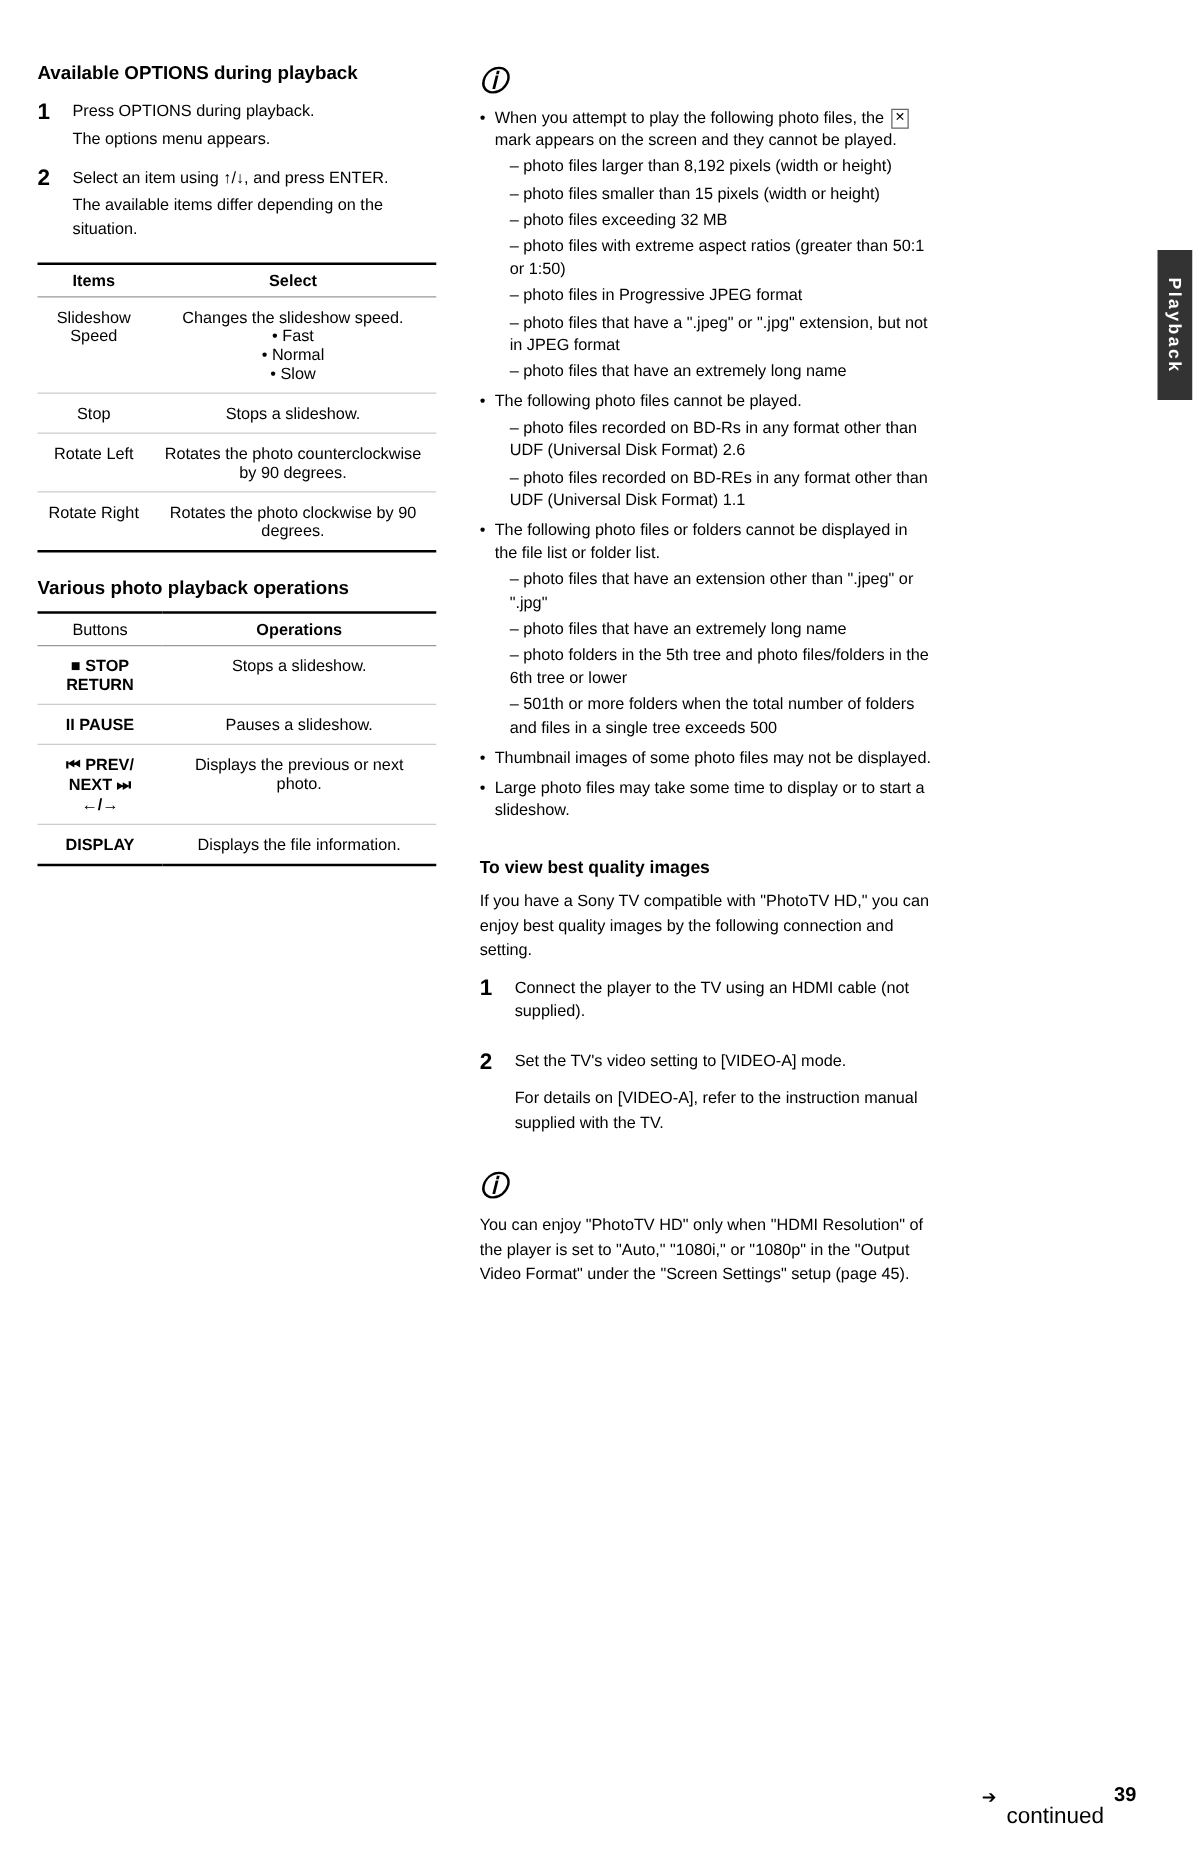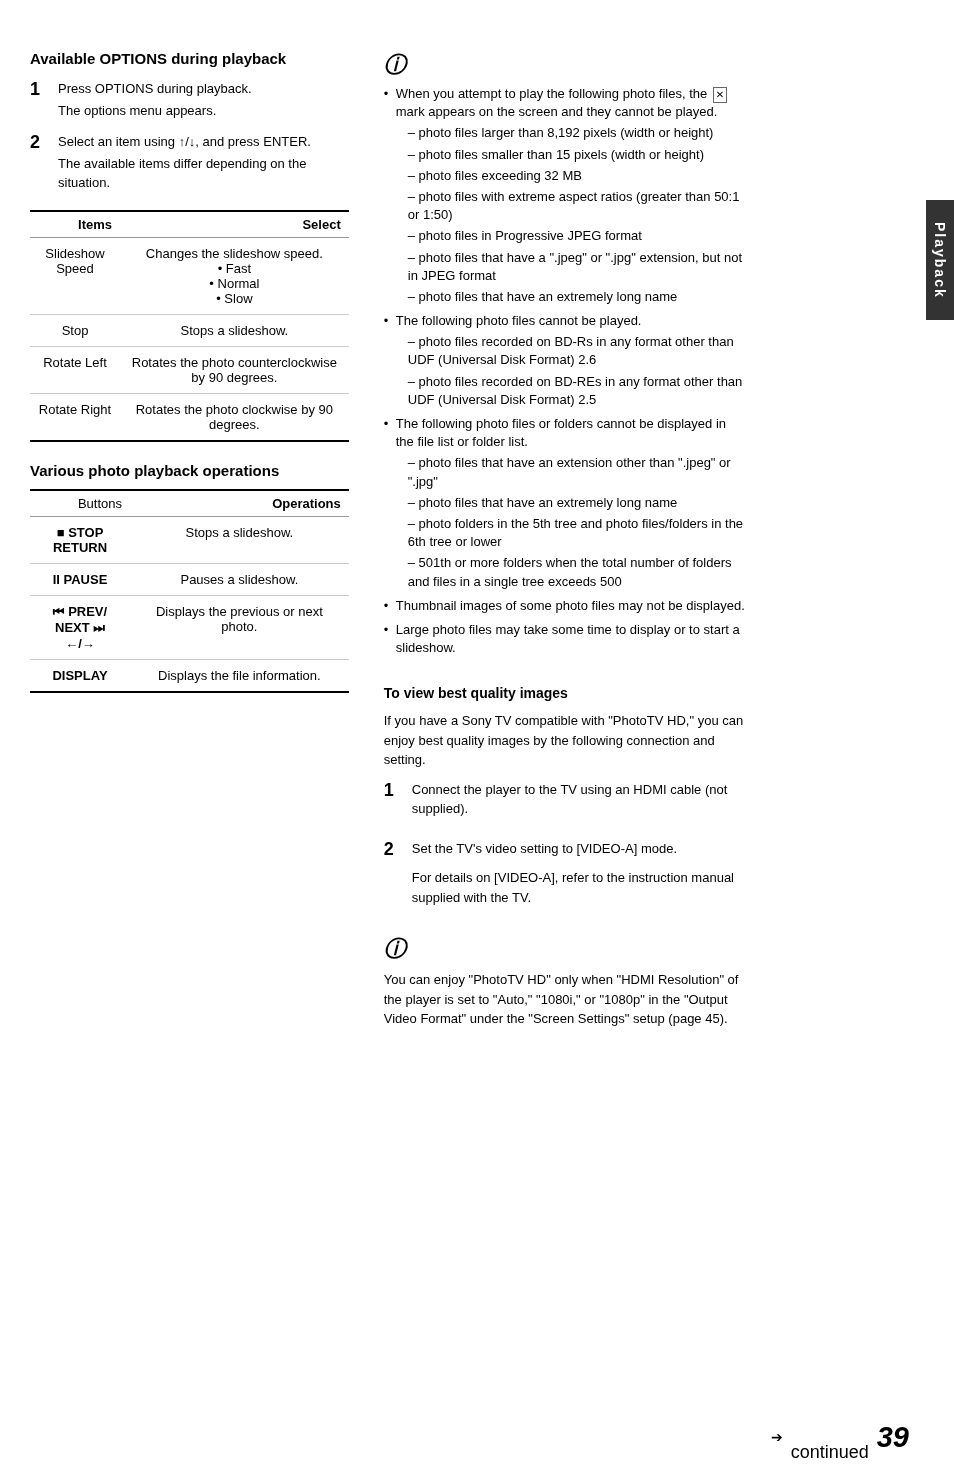--- a/index.html
+++ b/index.html
@@ -75,21 +75,21 @@
       width: 100%;
       border-collapse: collapse;
       margin-bottom: 20px;
       font-size: 13px;
     }
     table th {
       font-weight: bold;
       border-top: 2px solid #000;
       border-bottom: 1px solid #999;
       padding: 5px 8px;
-      text-align: right;
+      text-align: center;
       background: #fff;
     }
     table td {
       padding: 8px 8px;
       vertical-align: top;
       border-bottom: 1px solid #ccc;
       text-align: center;
     }
     table tr:last-child td {
       border-bottom: 2px solid #000;
@@ -168,23 +168,22 @@
       right: 45px;
       display: flex;
       align-items: center;
       gap: 8px;
       font-size: 13px;
     }
     .footer-row .arrow {
       font-size: 14px;
     }
     .page-num {
-      font-size: 29px;
-      font-weight: bold;
-      font-style: italic;
+      font-size: 16px;
+      font-weight: bold;
     }
     .continued {
       font-size: 18px;
       margin-top: 31px;
     }
     .various-title {
       font-size: 15px;
       font-weight: bold;
       margin-bottom: 10px;
     }
@@ -297,21 +296,21 @@
             <li>photo files with extreme aspect ratios (greater than 50:1 or 1:50)</li>
             <li>photo files in Progressive JPEG format</li>
             <li>photo files that have a ".jpeg" or ".jpg" extension, but not in JPEG format</li>
             <li>photo files that have an extremely long name</li>
           </ul>
         </li>
         <li>
           The following photo files cannot be played.
           <ul>
             <li>photo files recorded on BD-Rs in any format other than UDF (Universal Disk Format) 2.6</li>
-            <li>photo files recorded on BD-REs in any format other than UDF (Universal Disk Format) 2.5</li>
+            <li>photo files recorded on BD-REs in any format other than UDF (Universal Disk Format) 1.1</li>
           </ul>
         </li>
         <li>
           The following photo files or folders cannot be displayed in the file list or folder list.
           <ul>
             <li>photo files that have an extension other than ".jpeg" or ".jpg"</li>
             <li>photo files that have an extremely long name</li>
             <li>photo folders in the 5th tree and photo files/folders in the 6th tree or lower</li>
             <li>501th or more folders when the total number of folders and files in a single tree exceeds 500</li>
           </ul>

